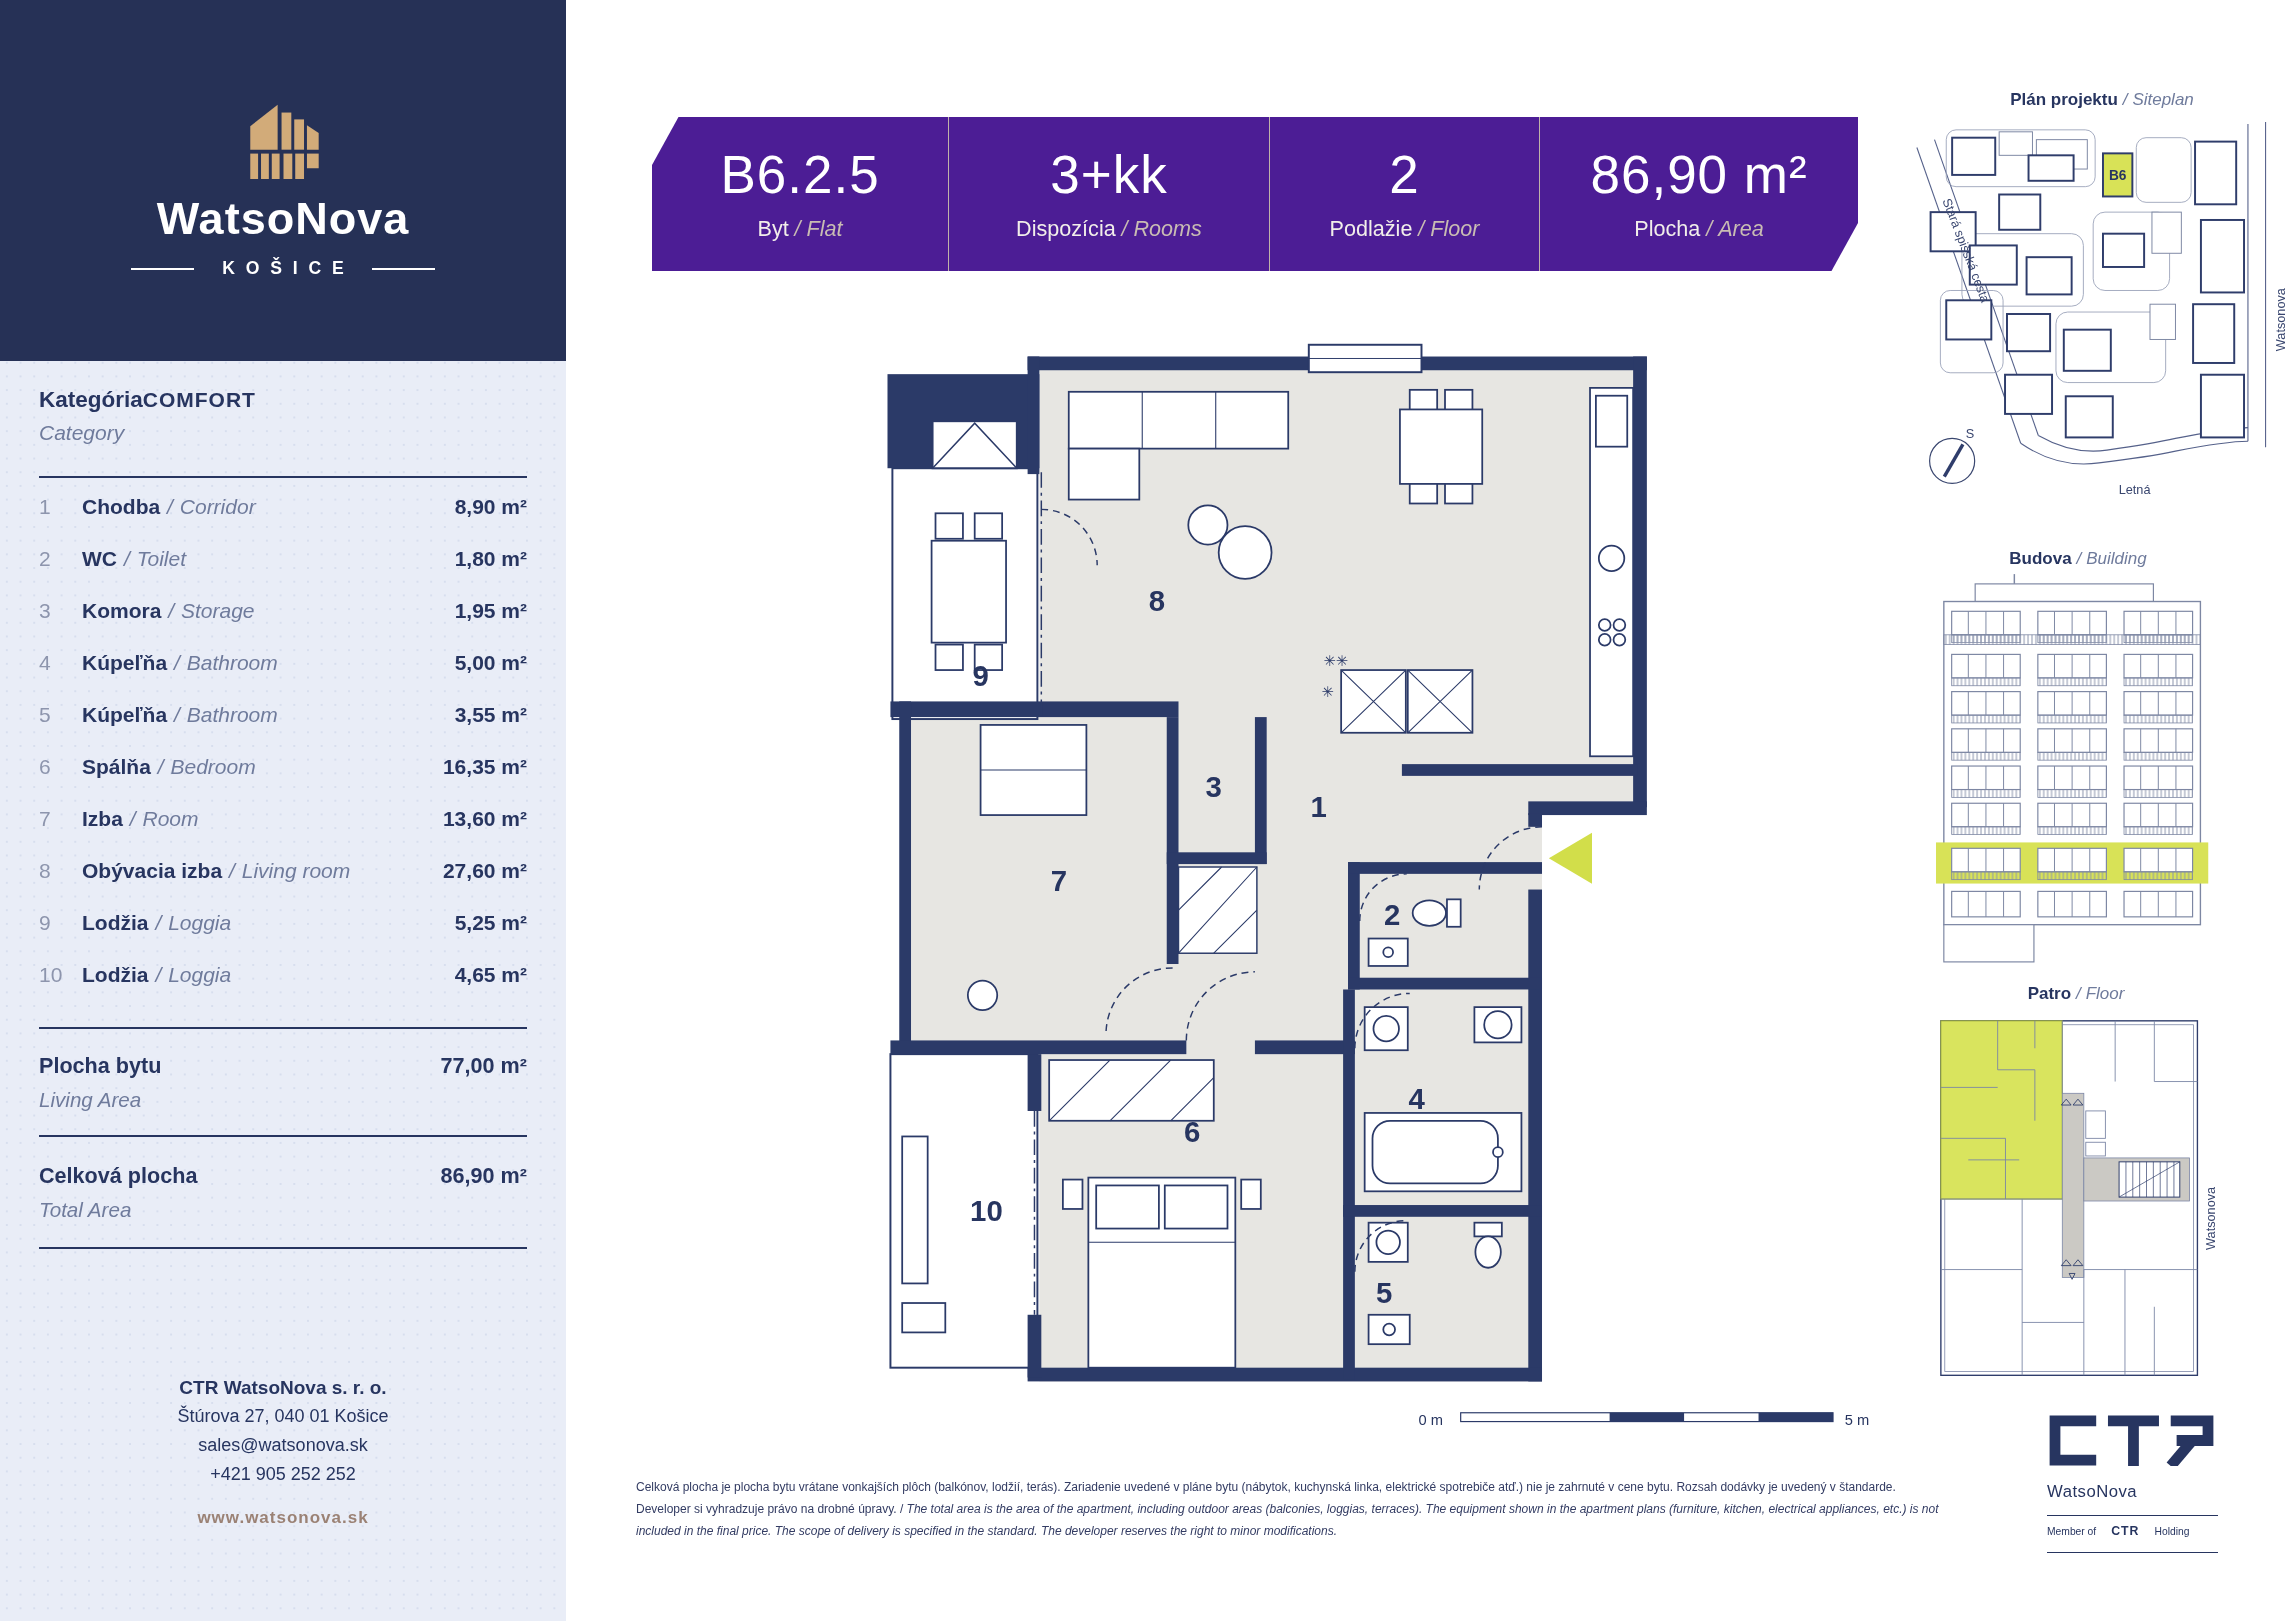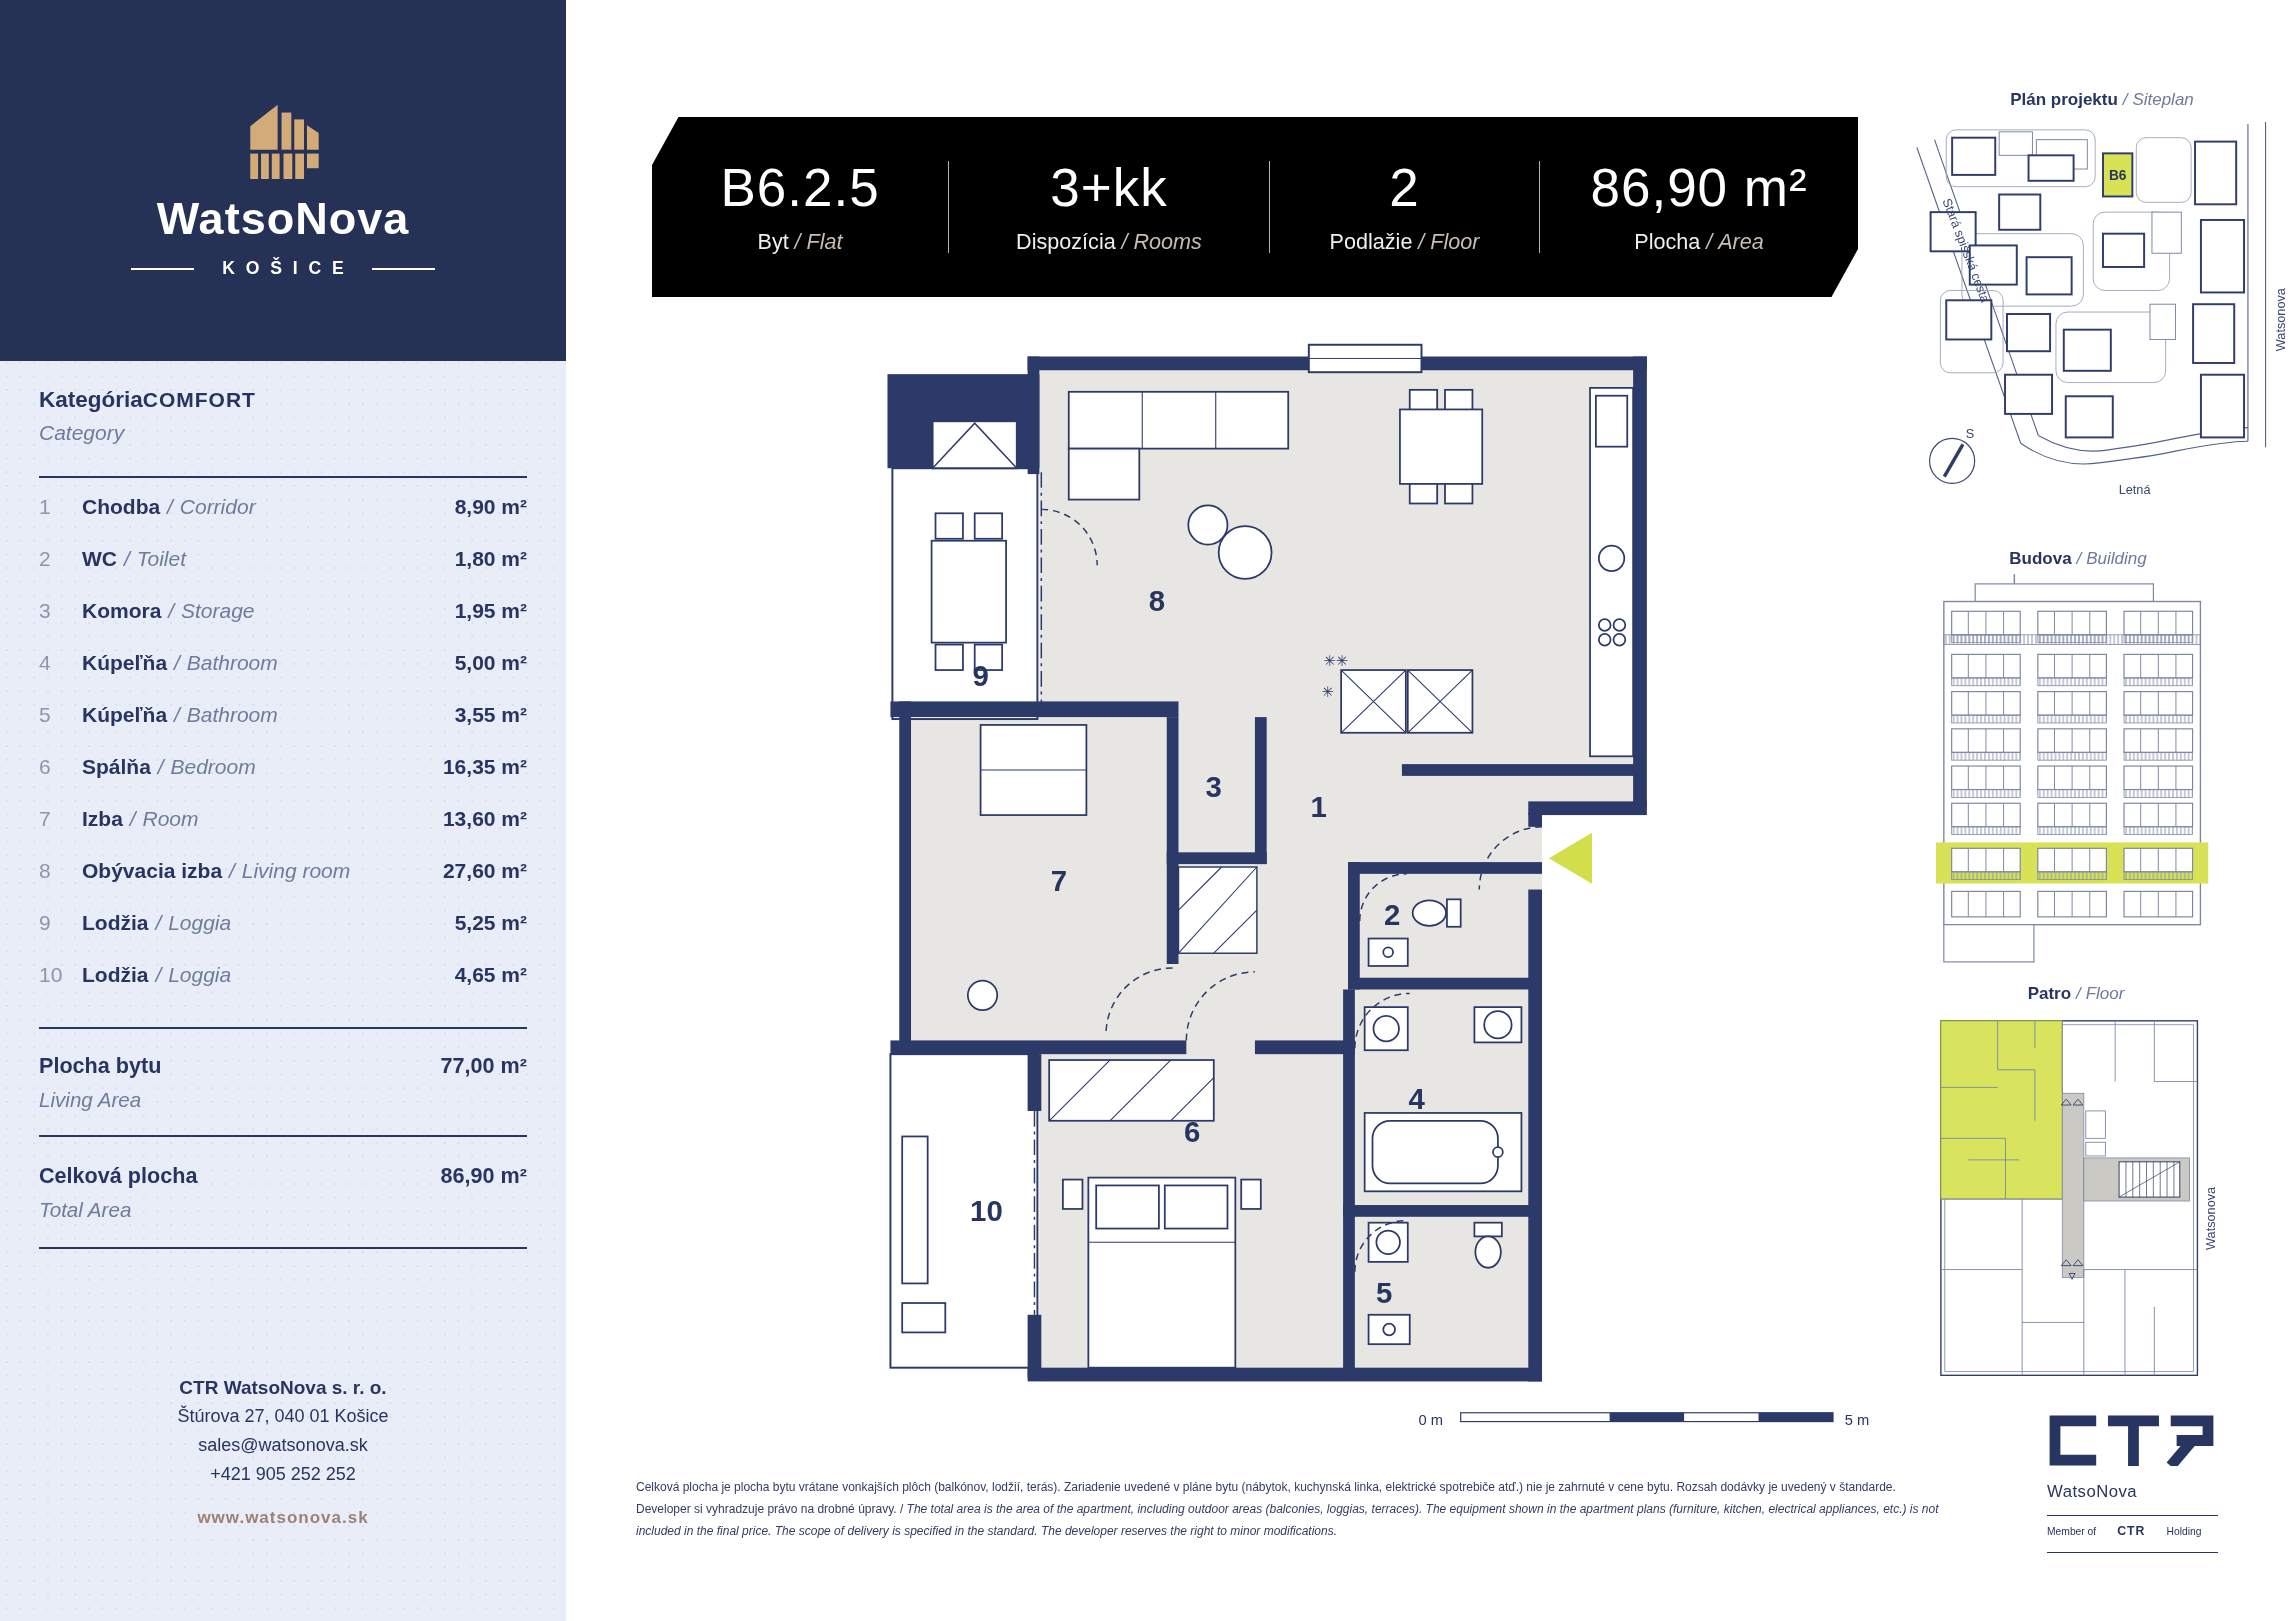--- a/index.html
+++ b/index.html
@@ -39,23 +39,23 @@
   .sum-row{display:flex;justify-content:space-between;align-items:baseline;font-size:21.6px;}
   .sum-en{display:block;margin-top:8.8px;font-size:20.6px;}
 
   .contact{position:absolute;left:0;width:566px;top:1012px;text-align:center;color:#273560;}
   .contact .co{font-size:19px;font-weight:700;line-height:29px;}
   .contact div{font-size:18px;line-height:29px;}
   .website{position:absolute;left:0;width:566px;top:1147px;text-align:center;
            font-size:17px;font-weight:700;color:#9b8275;letter-spacing:1px;}
 
   
-  .banner{position:absolute;left:652px;top:117px;width:1206px;height:180px;background:#000000;
+  .banner{position:absolute;left:652px;top:117px;width:1206px;height:154px;background:#4c1d95;
           display:flex;
-          clip-path:polygon(26.5px 0, 100% 0, 100% calc(100% - 48px), calc(100% - 26.5px) 100%, 0 100%, 0 48px);align-items:center;}
+          clip-path:polygon(26.5px 0, 100% 0, 100% calc(100% - 48px), calc(100% - 26.5px) 100%, 0 100%, 0 48px);}
   .banner-cell{display:flex;flex-direction:column;align-items:center;justify-content:center;gap:16.7px;
                border-right:1px solid #c0b2a9;}
   .banner-cell:nth-child(1){width:297px;}
   .banner-cell:nth-child(2){width:321px;}
   .banner-cell:nth-child(3){width:270px;}
   .banner-cell:nth-child(4){width:319px;border-right:none;}
   .cell-value{font-size:53px;color:#ffffff;line-height:1;letter-spacing:1px;}
   .cell-label{font-size:21.6px;line-height:1;color:#f2eeea;}
   .cell-label .sep,.cell-label .en{color:#c9bcb3;font-style:italic;}
   .cell-label .sep{padding:0 5.9px;}
@@ -65,21 +65,21 @@
   .rc-title .sep{padding:0 4.9px;}
   .siteplan-title{left:1911px;top:90px;width:382px;}
   .building-title{left:1936px;top:540px;width:284px;margin-top:9px;}
   .floor-title{left:1929px;top:984px;width:294px;}
   .svg-abs{position:absolute;}
 
   
   .ctr{position:absolute;left:2047px;top:1415px;width:171px;}
   .ctr-name{margin-top:11.8px;font-size:16.7px;color:#273560;letter-spacing:0.5px;}
   .ctr-line{margin-top:13.7px;border-top:1.5px solid #273560;}
-  .ctr-member{margin:7.8px 0;font-size:10.3px;color:#273560;display:flex;align-items:baseline;gap:21px;}
+  .ctr-member{margin:7.8px 0;font-size:10.3px;color:#273560;display:flex;align-items:baseline;gap:15px;}
   .ctr-member .mb{font-weight:700;font-size:12.3px;letter-spacing:1px;}
 
   
   .disclaimer{position:absolute;left:628px;top:1468px;width:1304px;margin:8px;
               font-size:12px;line-height:22px;color:#333c63;}
   .disclaimer em{font-style:italic;}
 
   
   svg text{font-family:"Liberation Sans","DejaVu Sans",sans-serif;}
   .rn{font-size:30px;font-weight:700;fill:#273560;text-anchor:middle;}

